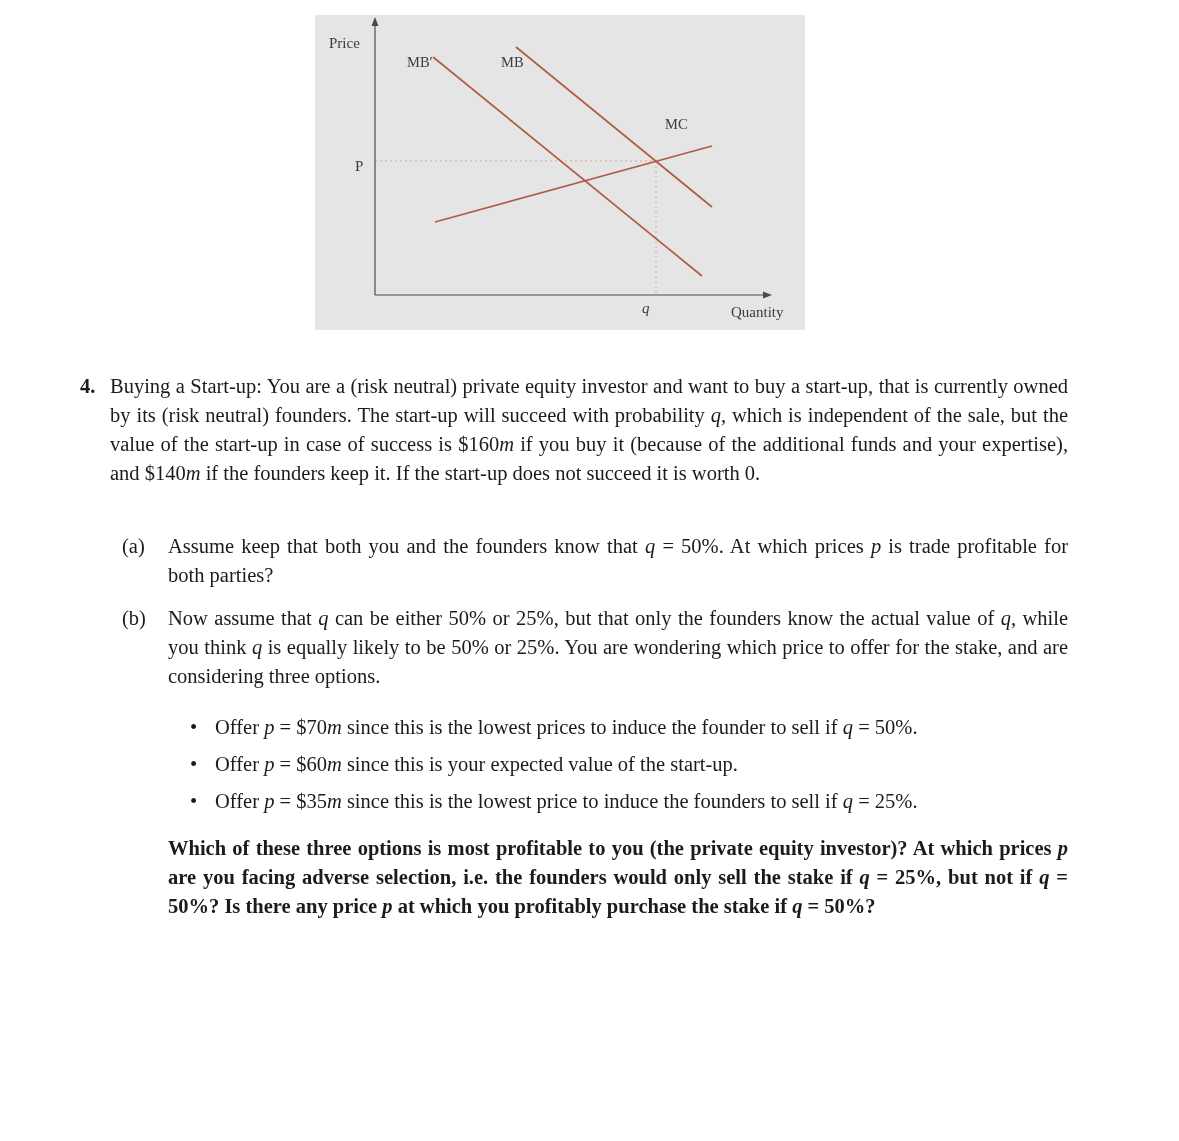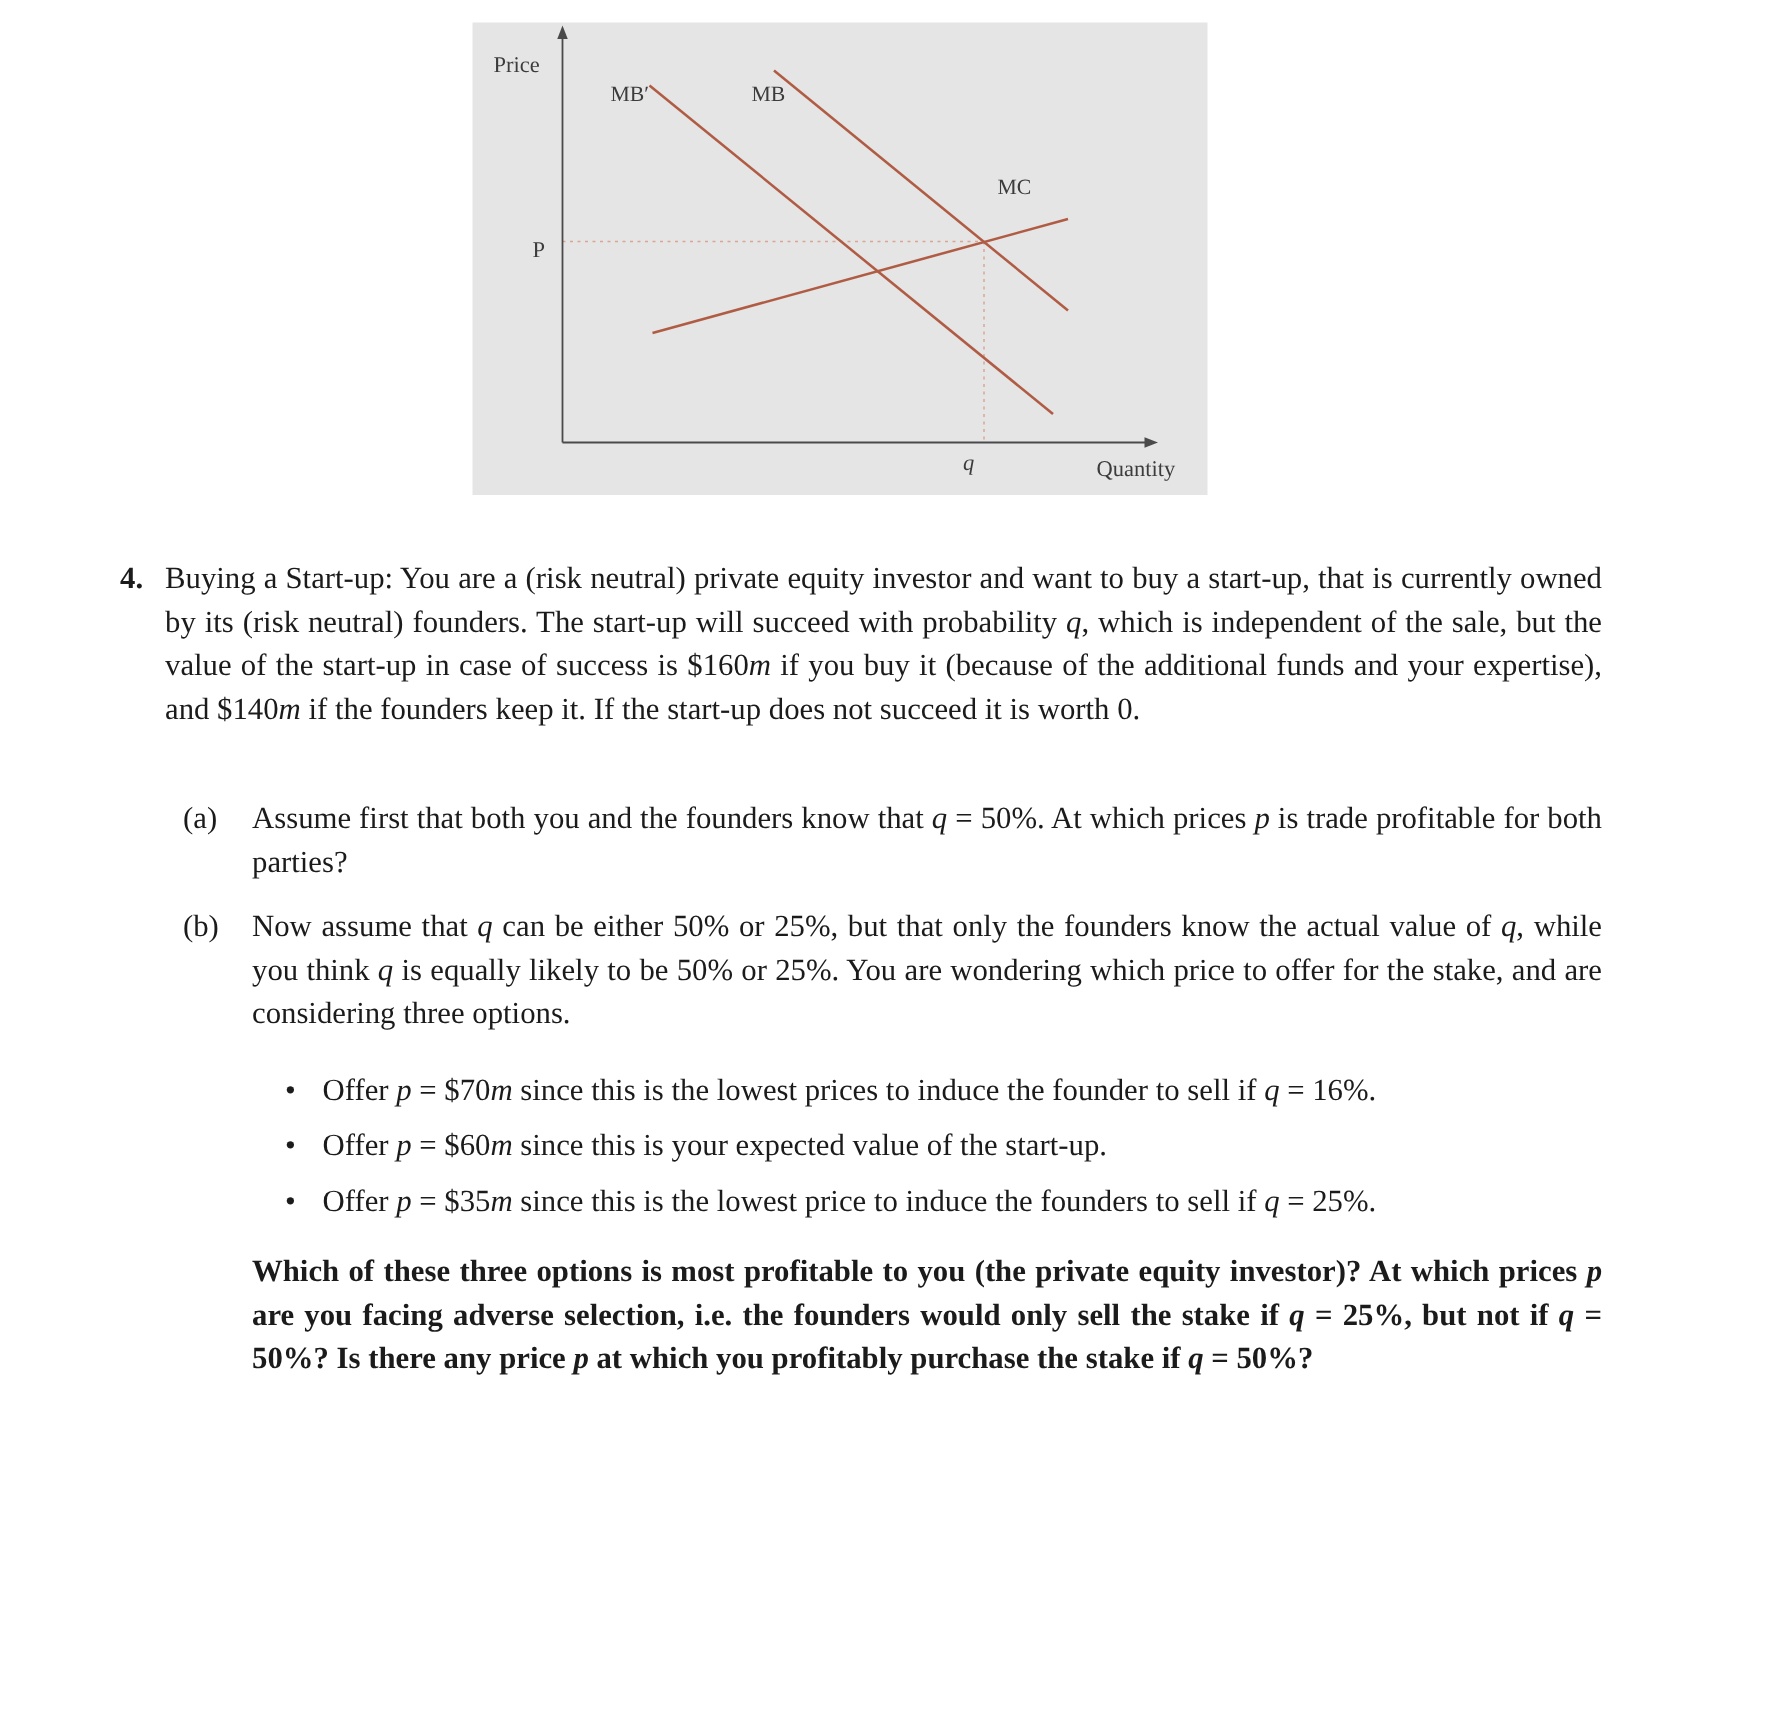--- a/index.html
+++ b/index.html
@@ -84,31 +84,31 @@
 
 <div class="problem">
 
   <div class="row4">
     <div class="num">4.</div>
     <div class="body4"><span class="b">Buying a Start-up:</span><span> You are a (risk neutral) private equity investor and want to buy a start-up, that is currently owned by its (risk neutral) founders. The start-up will succeed with probability </span><span class="i">q</span><span>, which is independent of the sale, but the value of the start-up in case of success is $160</span><span class="i">m</span><span> if you buy it (because of the additional funds and your expertise), and $140</span><span class="i">m</span><span> if the founders keep it. If the start-up does not succeed it is worth 0.</span></div>
   </div>
 
   <div class="part part-a">
     <div class="plabel">(a)</div>
-    <div class="pbody"><span>Assume first that both you and the founders know that </span><span class="i">q</span><span> = 50%. At which prices </span><span class="i">p</span><span> is trade profitable for both parties?</span></div>
+    <div class="pbody"><span>Assume keep that both you and the founders know that </span><span class="i">q</span><span> = 50%. At which prices </span><span class="i">p</span><span> is trade profitable for both parties?</span></div>
   </div>
 
   <div class="part part-b">
     <div class="plabel">(b)</div>
     <div class="pbody"><span>Now assume that </span><span class="i">q</span><span> can be either 50% or 25%, but that only the founders know the actual value of </span><span class="i">q</span><span>, while you think </span><span class="i">q</span><span> is equally likely to be 50% or 25%. You are wondering which price to offer for the stake, and are considering three options.</span></div>
   </div>
 
   <div class="bullet bullet-1">
     <div class="bmark">•</div>
-    <div class="bbody"><span>Offer </span><span class="i">p</span><span> = $70</span><span class="i">m</span><span> since this is the lowest prices to induce the founder to sell if </span><span class="i">q</span><span> = 16%.</span></div>
+    <div class="bbody"><span>Offer </span><span class="i">p</span><span> = $70</span><span class="i">m</span><span> since this is the lowest prices to induce the founder to sell if </span><span class="i">q</span><span> = 50%.</span></div>
   </div>
 
   <div class="bullet bullet-n">
     <div class="bmark">•</div>
     <div class="bbody"><span>Offer </span><span class="i">p</span><span> = $60</span><span class="i">m</span><span> since this is your expected value of the start-up.</span></div>
   </div>
 
   <div class="bullet bullet-n">
     <div class="bmark">•</div>
     <div class="bbody"><span>Offer </span><span class="i">p</span><span> = $35</span><span class="i">m</span><span> since this is the lowest price to induce the founders to sell if </span><span class="i">q</span><span> = 25%.</span></div>

